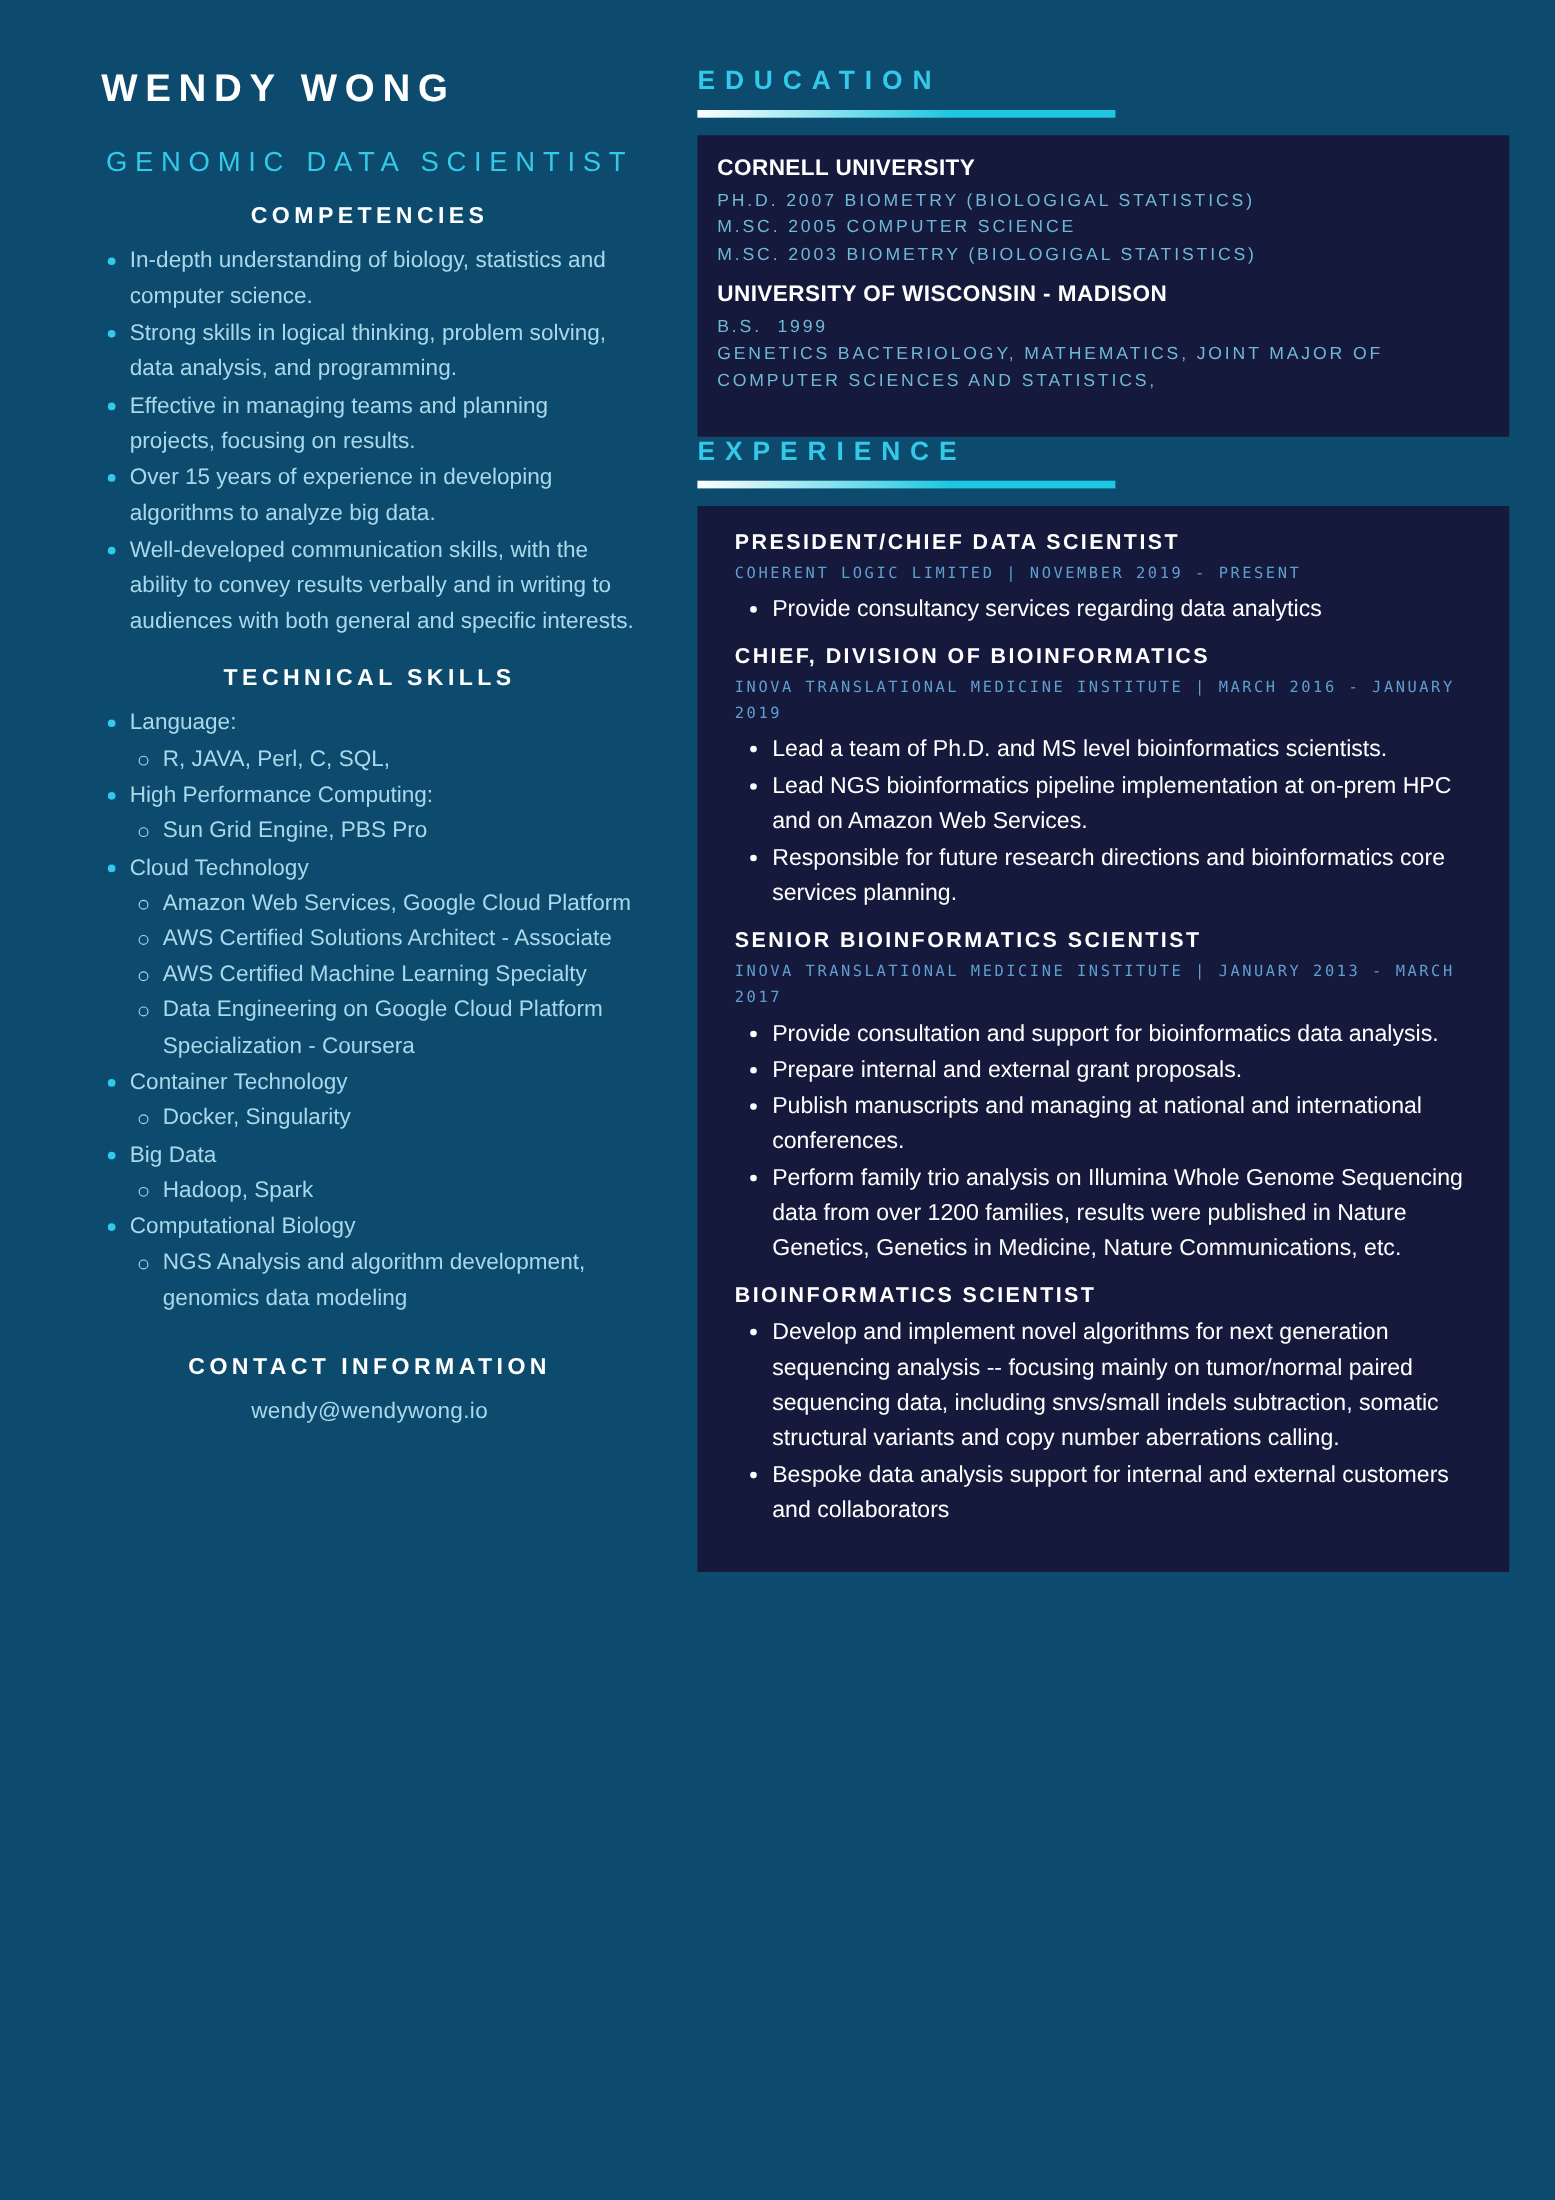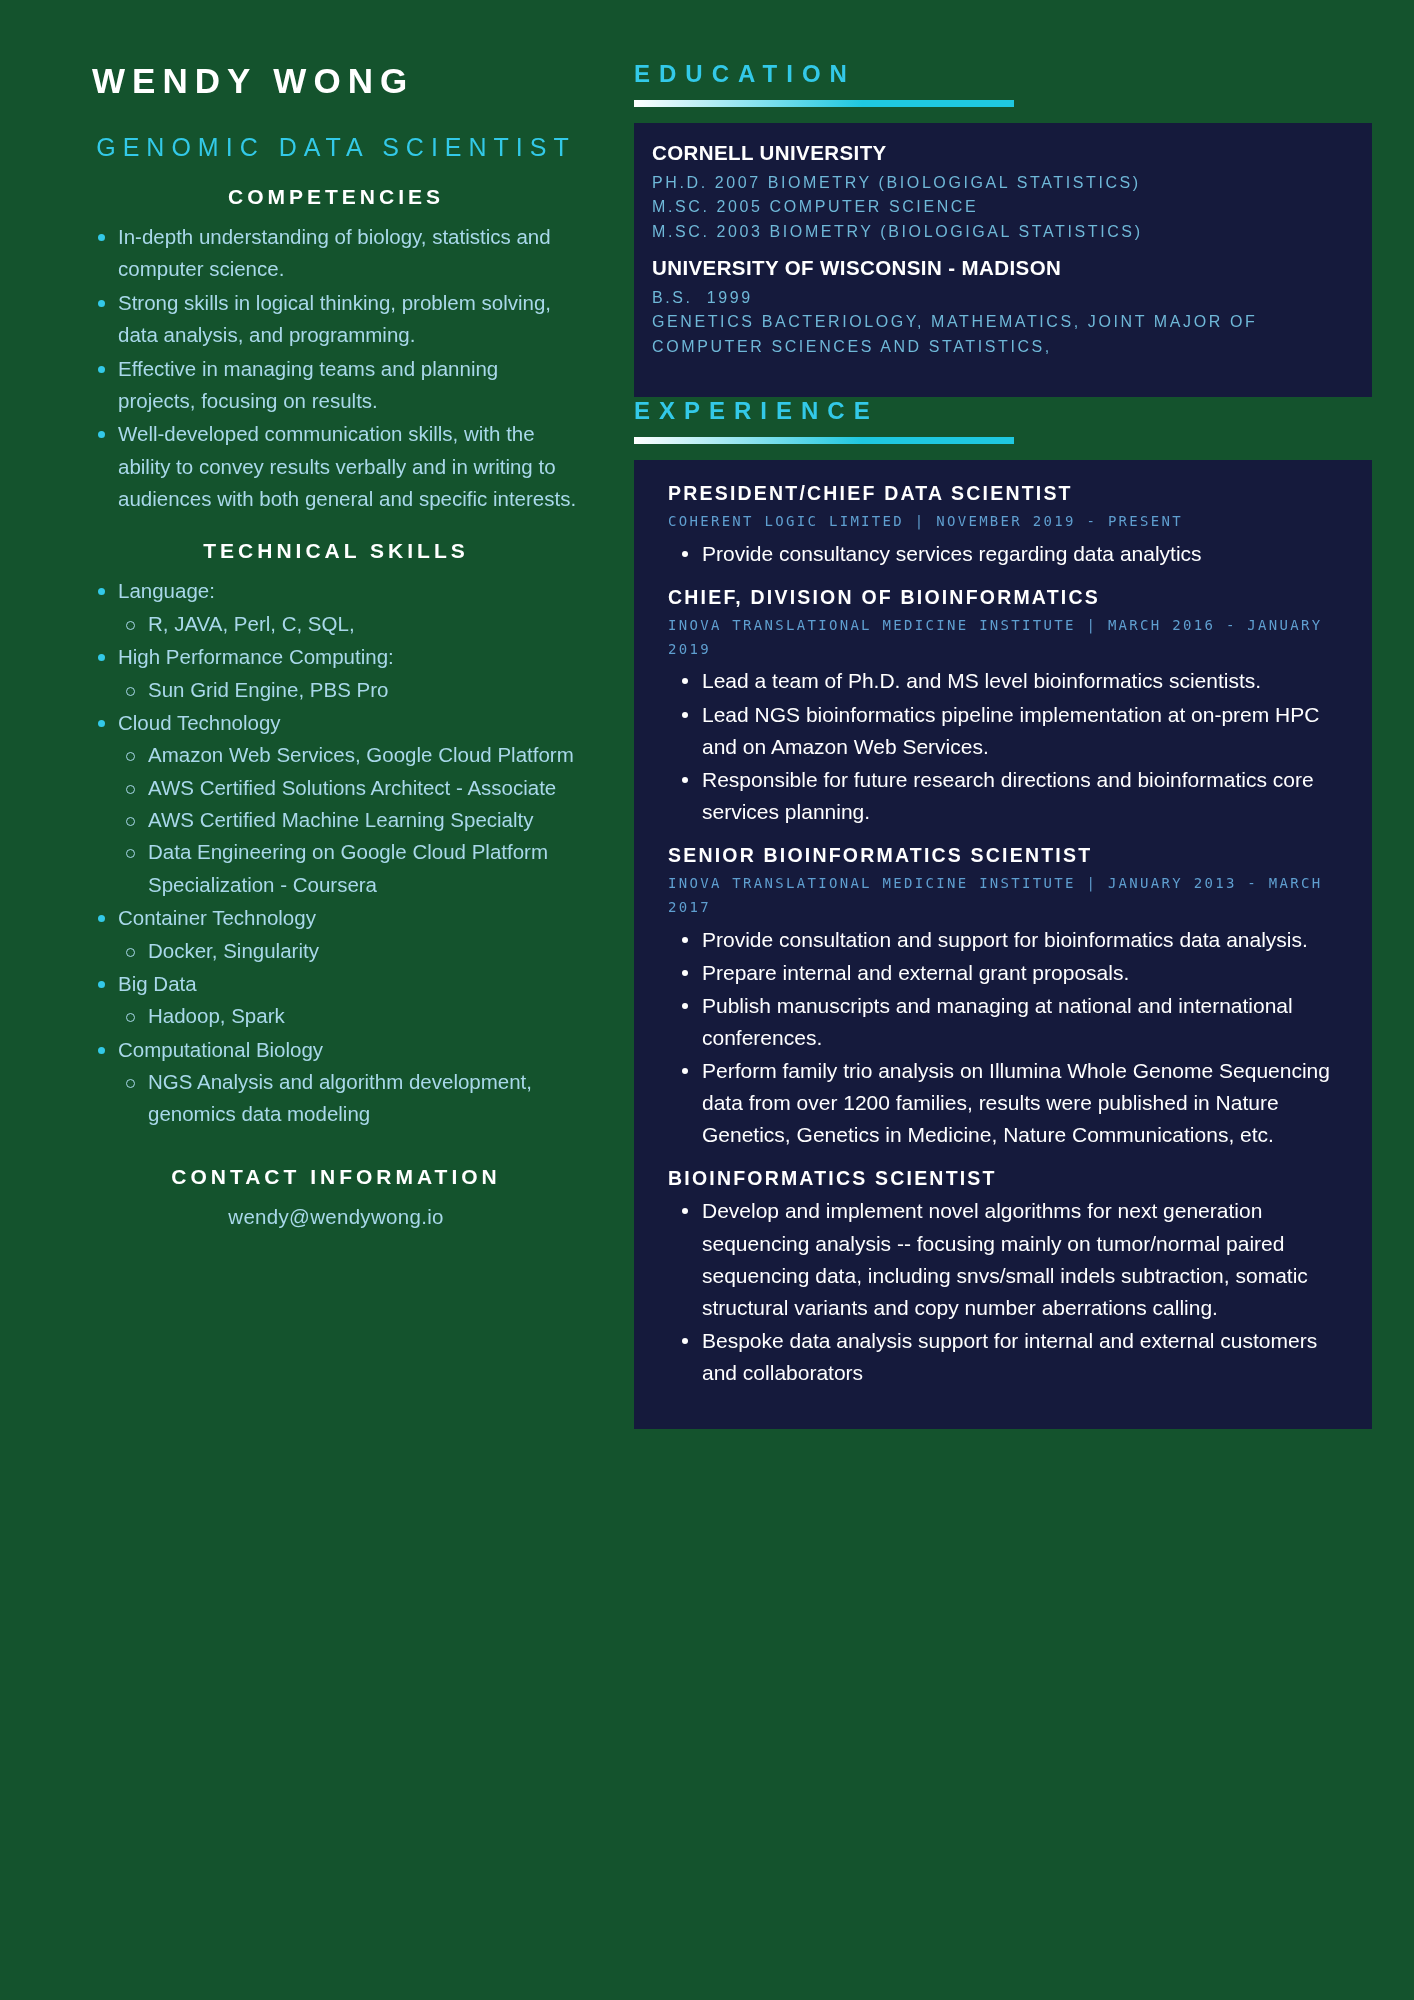--- a/index.html
+++ b/index.html
@@ -9,21 +9,21 @@
     height: 2000px;
     background: #0d1028;
     font-family: "Liberation Sans", sans-serif;
     color: #ffffff;
     overflow: hidden;
   }
   .page {
     position: relative;
     width: 1414px;
     height: 2000px;
-    background: #14532d;
+    background: #0c4a6e;
     display: flex;
     padding: 0;
   }
 
   
   .left {
     width: 620px;
     padding: 62px 40px 0 92px;
   }
   .name {
@@ -204,20 +204,21 @@
     <h1 class="name">WENDY WONG</h1>
 
     <div class="job-title">GENOMIC DATA SCIENTIST</div>
 
     <div class="section-heading-left">COMPETENCIES</div>
 
     <ul class="bullets" id="competencies-list">
         <li>In-depth understanding of biology, statistics and computer science.</li>
         <li>Strong skills in logical thinking, problem solving, data analysis, and programming.</li>
         <li>Effective in managing teams and planning projects, focusing on results.</li>
+        <li>Over 15 years of experience in developing algorithms to analyze big data.</li>
         <li>Well-developed communication skills, with the ability to convey results verbally and in writing to audiences with both general and specific interests.</li>
       </ul>
 
     <div class="section-heading-left" style="margin-top:24px;">TECHNICAL SKILLS</div>
 
     <ul class="bullets skills-block" id="skills-list">
         <li><span>Language:</span><ul class="subbullets">
             <li>R, JAVA, Perl, C, SQL,</li>
           </ul></li>
         <li><span>High Performance Computing:</span><ul class="subbullets">

